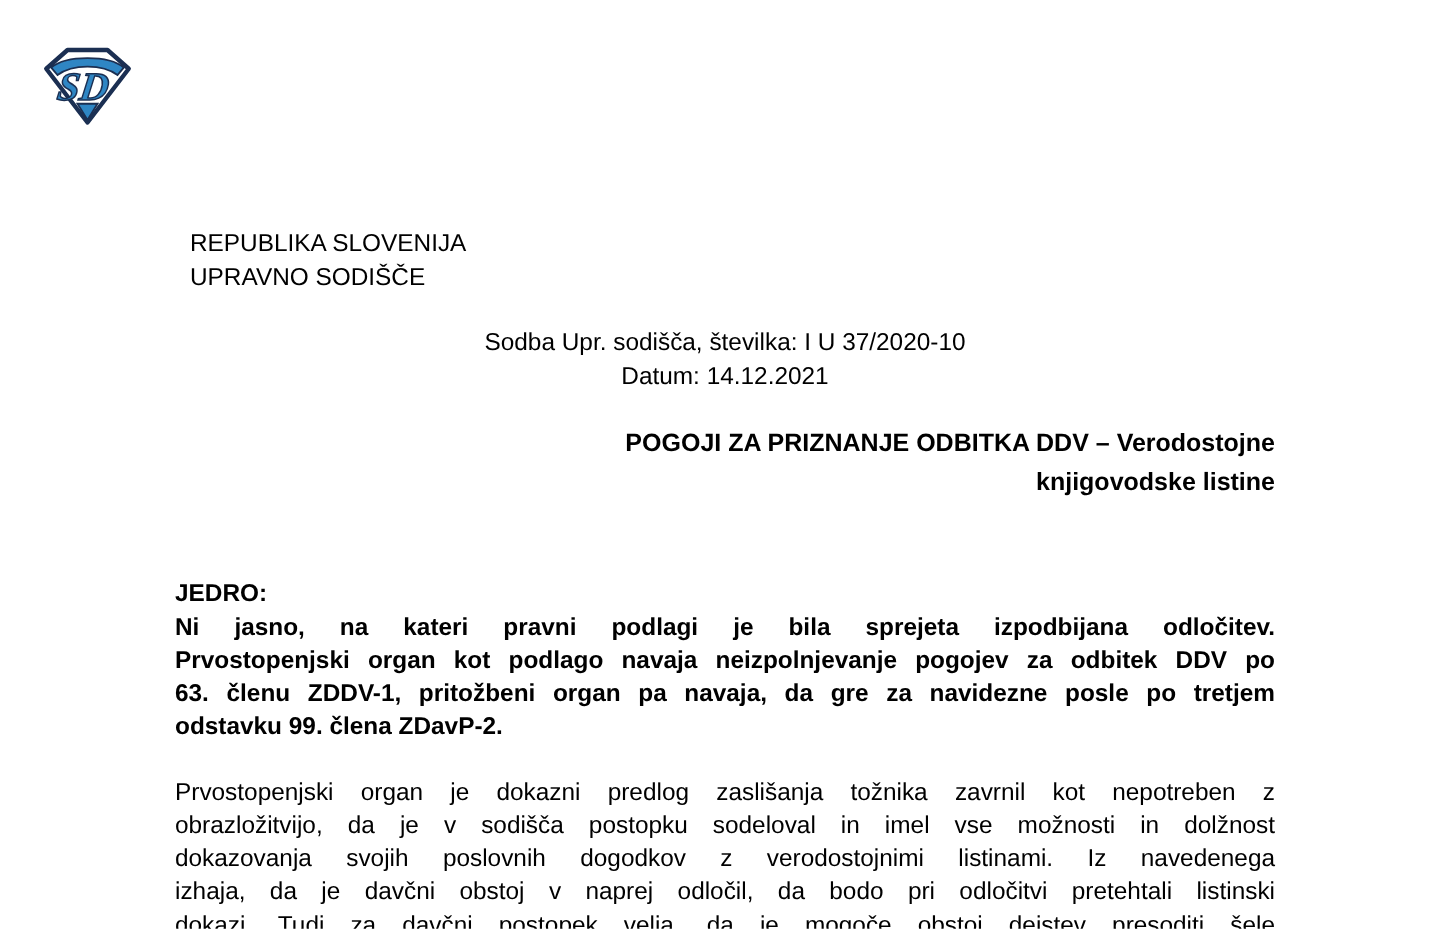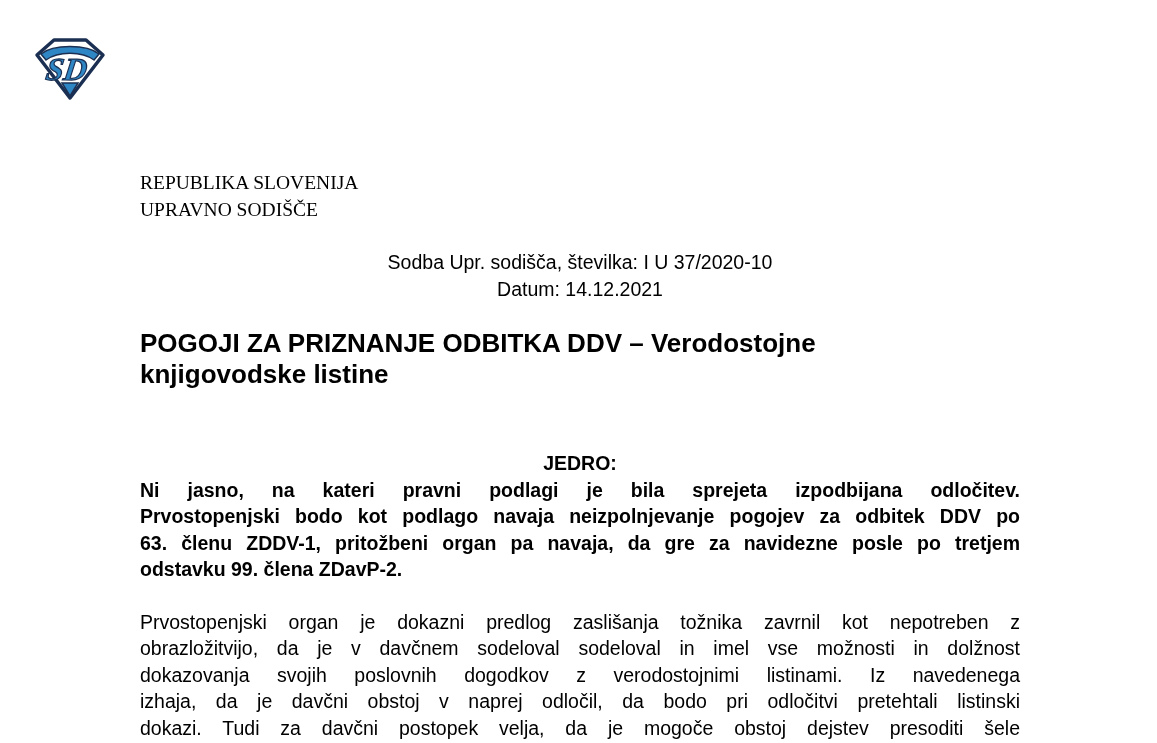--- a/index.html
+++ b/index.html
@@ -20,33 +20,32 @@
     height: 66px;
   }
   .content {
     position: absolute;
     left: 140px;
     top: 170px;
     width: 880px;
     font-size: 19.5px;
     line-height: 26.5px;
   }
-  .header-block { margin: 0; font-family: Liberation Serif, serif; }
+  .header-block { margin: 12px; }
   .case-block { margin-top: 26px; text-align: center; }
   .doc-title {
     margin-top: 26px;
-    font-size: 26px;
+    font-size: 20px;
     line-height: 31px;
     font-weight: bold;
-    text-align: left;
+    text-align: right;
   }
   .jedro-heading {
     margin-top: 60px;
     font-weight: bold;
-    text-align: center;
   }
   .para { margin-top: 26px; }
   .para:first-of-type { margin-top: 0; font-weight: bold; }
   .jline {
     text-align: justify;
     text-align-last: justify;
     white-space: normal;
   }
   .jline.lastline { text-align-last: left; }
 </style>
@@ -82,25 +81,25 @@
   <div class="doc-title">
     <div>POGOJI ZA PRIZNANJE ODBITKA DDV – Verodostojne</div>
     <div>knjigovodske listine</div>
   </div>
 
   <div class="jedro-heading">JEDRO:</div>
 
   <div id="jedro-paragraphs">
       <div class="para">
         <div class="jline">Ni jasno, na kateri pravni podlagi je bila sprejeta izpodbijana odločitev.</div>
-        <div class="jline">Prvostopenjski bodo kot podlago navaja neizpolnjevanje pogojev za odbitek DDV po</div>
+        <div class="jline">Prvostopenjski organ kot podlago navaja neizpolnjevanje pogojev za odbitek DDV po</div>
         <div class="jline">63. členu ZDDV-1, pritožbeni organ pa navaja, da gre za navidezne posle po tretjem</div>
         <div class="jline lastline">odstavku 99. člena ZDavP-2.</div>
       </div>
       <div class="para">
         <div class="jline">Prvostopenjski organ je dokazni predlog zaslišanja tožnika zavrnil kot nepotreben z</div>
-        <div class="jline">obrazložitvijo, da je v davčnem sodeloval sodeloval in imel vse možnosti in dolžnost</div>
+        <div class="jline">obrazložitvijo, da je v sodišča postopku sodeloval in imel vse možnosti in dolžnost</div>
         <div class="jline">dokazovanja svojih poslovnih dogodkov z verodostojnimi listinami. Iz navedenega</div>
         <div class="jline">izhaja, da je davčni obstoj v naprej odločil, da bodo pri odločitvi pretehtali listinski</div>
         <div class="jline">dokazi. Tudi za davčni postopek velja, da je mogoče obstoj dejstev presoditi šele</div>
       </div>
     </div>
 </div>
 
 </body></html>

